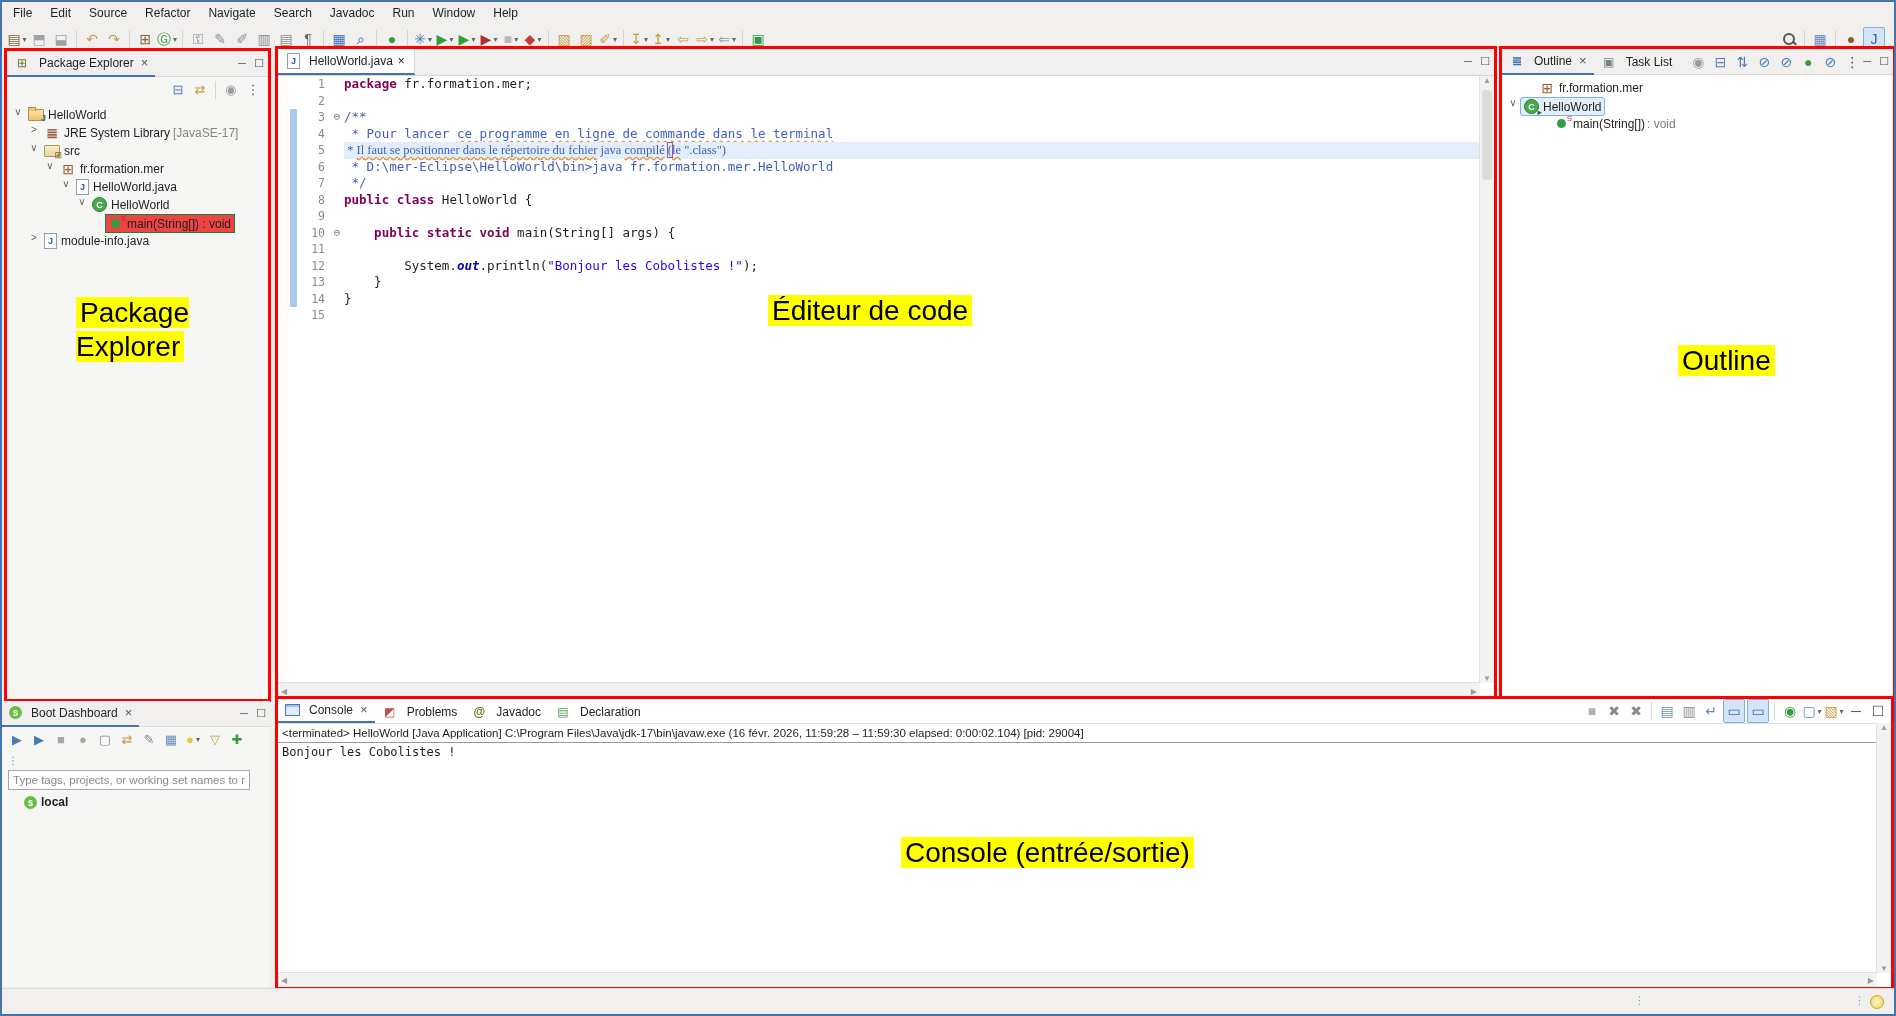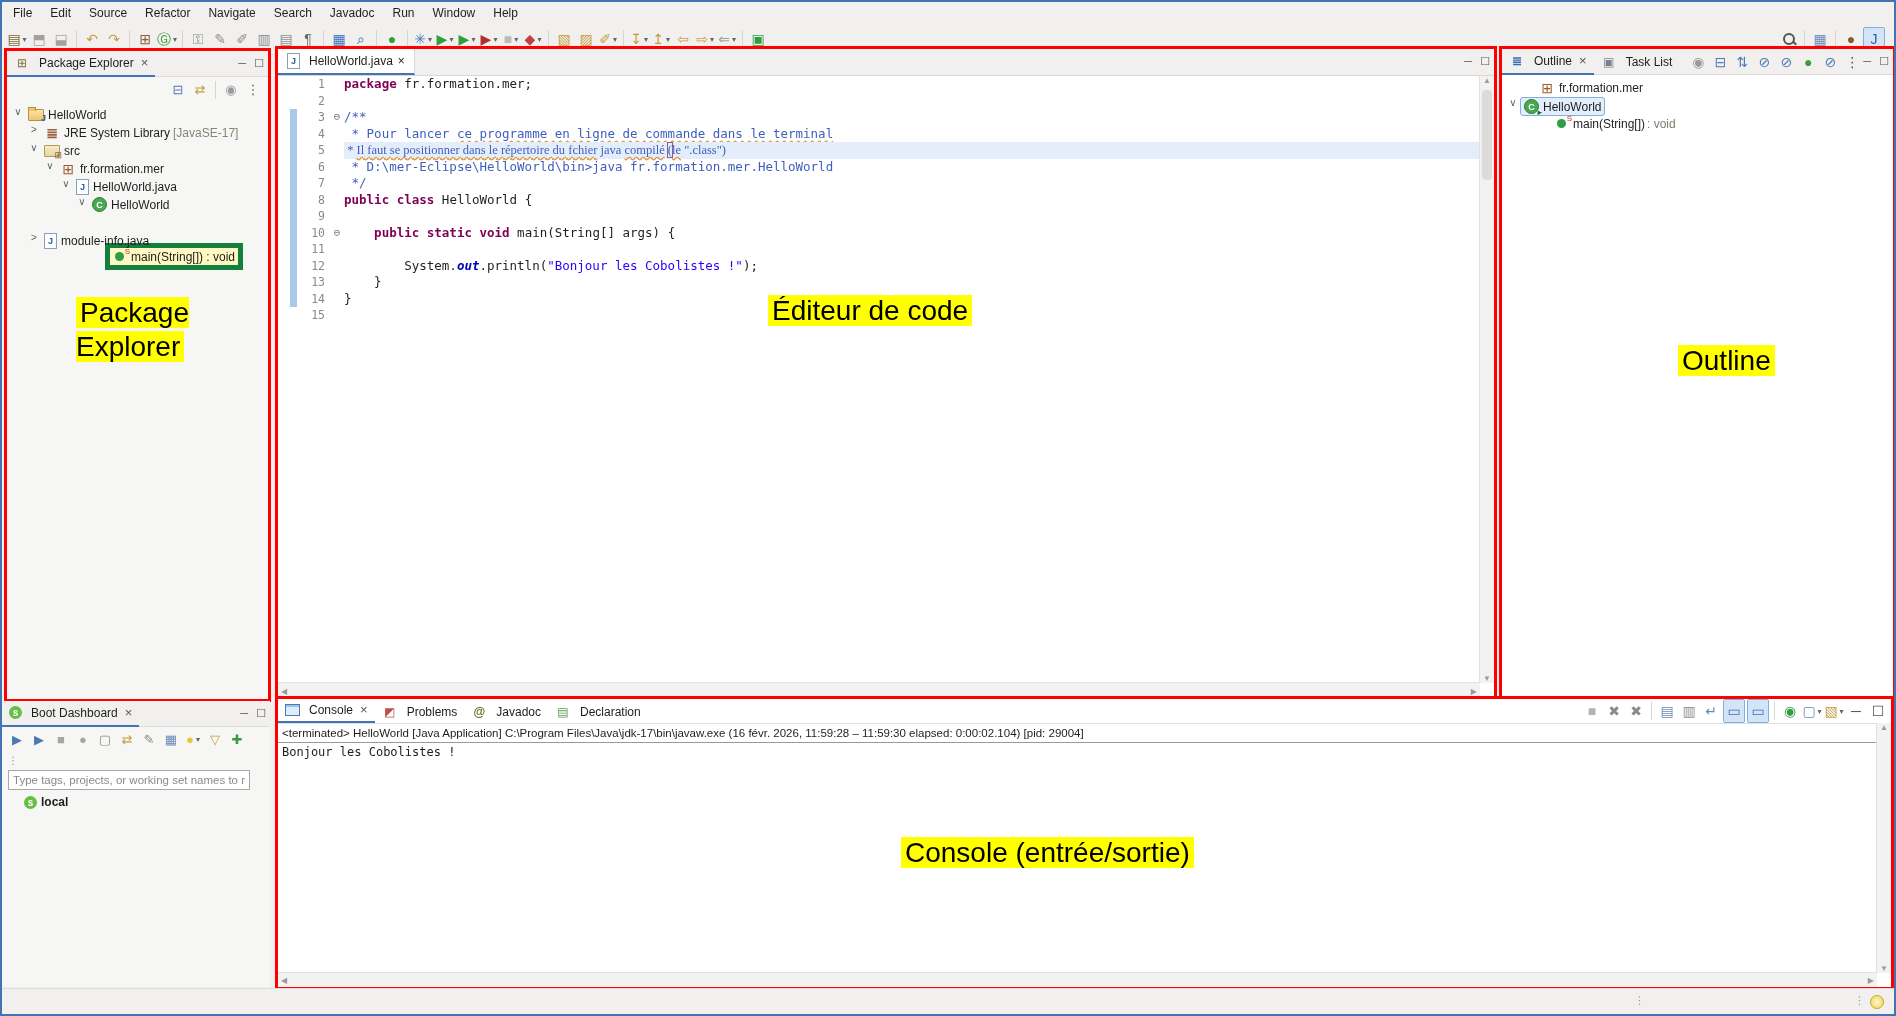--- a/index.html
+++ b/index.html
@@ -39,21 +39,21 @@
   .vtab .close{color:#555;font-size:13px;margin-left:2px;}
   .winbtns{position:absolute;right:4px;top:0;height:24px;display:flex;align-items:center;gap:8px;color:#555;font-size:11px;}
   .ptool{height:25px;display:flex;align-items:center;justify-content:flex-end;padding-right:4px;}
   .ptool .tbg{font-size:13px;}
 
   
   .tree{padding-top:4px;}
   .trow{height:18px;display:flex;align-items:flex-start;white-space:nowrap;}
   .exp{width:14px;text-align:center;color:#666;font-size:10px;flex:none;}
   .tlab{display:inline-flex;align-items:center;padding:0 3px;height:17px;}
-  .tlab.psel{background:#fef9c3;border:5px solid #15803d;margin-top:29px;}
+  .tlab.psel{background:#ef4444;border:1px solid #15803d;}
   .tlab.osel{background:#e4eefb;border:1px solid #7fb0e0;border-radius:3px;}
   .muted{color:#8a8474;margin-left:3px;}
   .osuf{color:#7d7d6f;margin-left:2px;}
 
   
   .ci{position:relative;display:inline-flex;align-items:center;justify-content:center;width:16px;height:15px;margin-right:4px;flex:none;}
   .ci-proj{background:linear-gradient(#fde3a7,#eec46e);border:1px solid #b88f4a;border-radius:1px;width:14px;height:10px;}
   .ci-proj::before{content:"";position:absolute;top:-3px;left:-1px;width:6px;height:3px;background:#eec46e;border:1px solid #b88f4a;border-bottom:none;}
   .ci-proj::after{content:"J";position:absolute;right:-3px;bottom:-3px;color:#2b5fa5;font-weight:bold;font-size:9px;}
   .ci-src{background:linear-gradient(#f7ecc8,#e8d6a0);border:1px solid #b0995a;border-radius:1px;width:14px;height:10px;}

